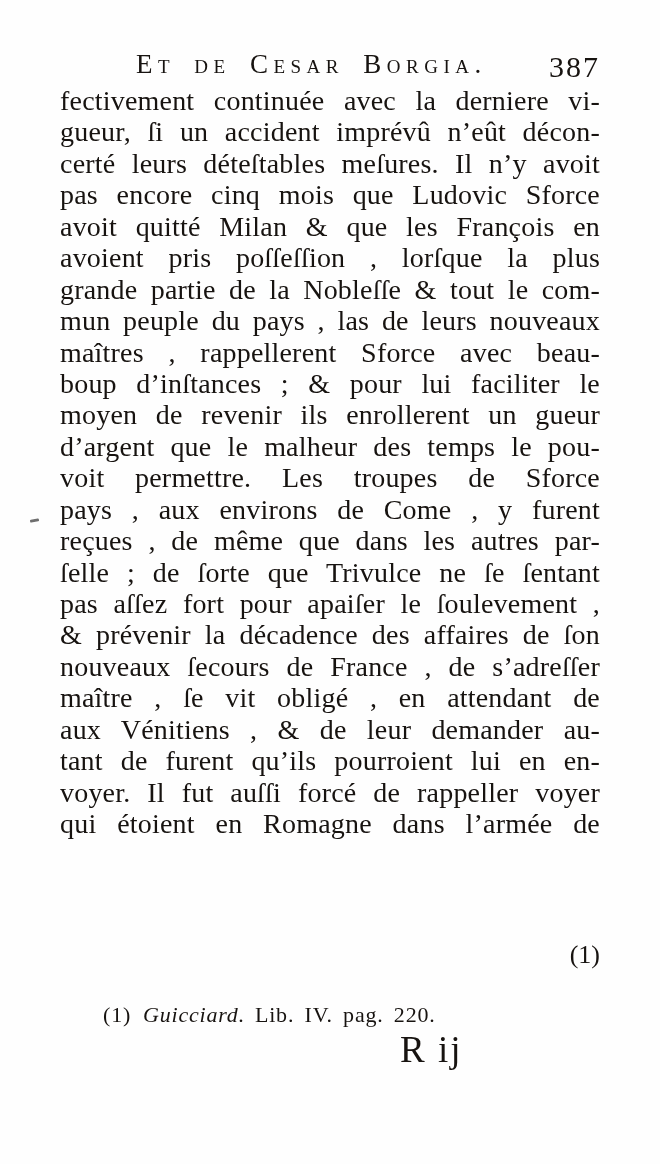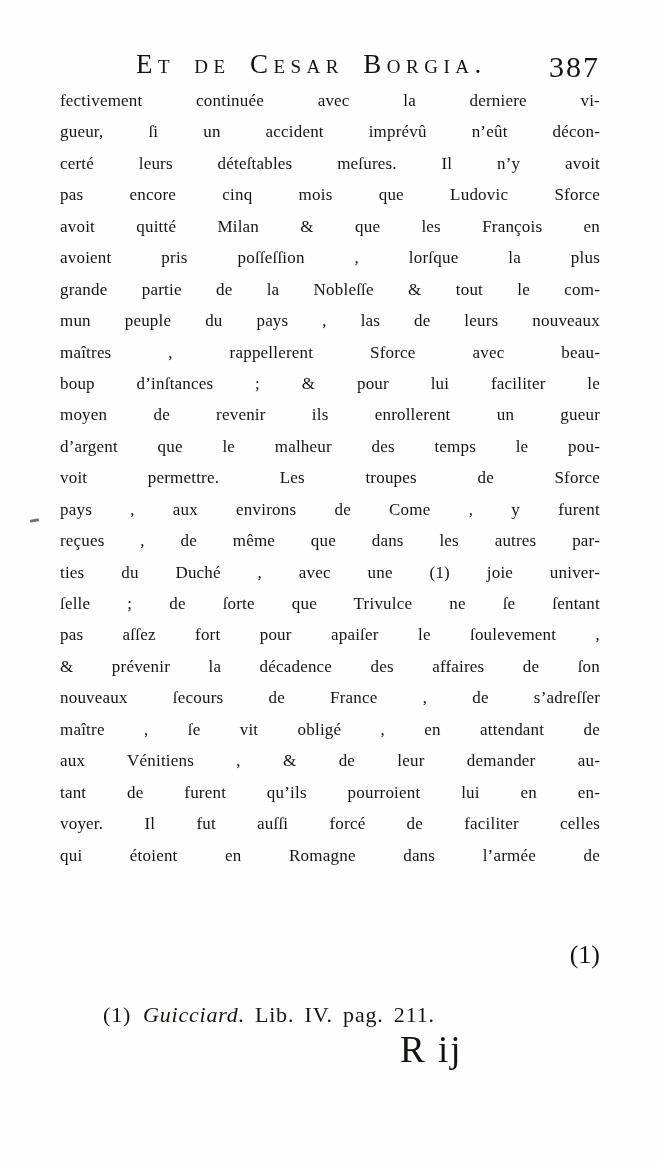--- a/index.html
+++ b/index.html
@@ -39,21 +39,21 @@
   }
   .body-text {
     position: absolute;
     left: 60px;
     top: 85px;
     width: 540px;
   }
   .line {
     height: 31.45px;
     line-height: 31.45px;
-    font-size: 17px;
+    font-size: 28px;
     letter-spacing: 0.2px;
     text-align: justify;
     text-align-last: justify;
     text-justify: inter-word;
     overflow: hidden;
     white-space: normal;
     font-family: Liberation Serif, serif;
   }
   .catchword {
     position: absolute;
@@ -114,35 +114,34 @@
     <div class="line">avoient pris poſſeſſion , lorſque la plus</div>
     <div class="line">grande partie de la Nobleſſe &amp; tout le com-</div>
     <div class="line">mun peuple du pays , las de leurs nouveaux</div>
     <div class="line">maîtres , rappellerent Sforce avec beau-</div>
     <div class="line">boup d’inſtances ; &amp; pour lui faciliter le</div>
     <div class="line">moyen de revenir ils enrollerent un gueur</div>
     <div class="line">d’argent que le malheur des temps le pou-</div>
     <div class="line">voit permettre. Les troupes de Sforce</div>
     <div class="line">pays , aux environs de Come , y furent</div>
     <div class="line">reçues , de même que dans les autres par-</div>
-    <div class="line">ties du Duché , avec une (1) joie univer-</div>
     <div class="line">ſelle ; de ſorte que Trivulce ne ſe ſentant</div>
     <div class="line">pas aſſez fort pour apaiſer le ſoulevement ,</div>
     <div class="line">&amp; prévenir la décadence des affaires de ſon</div>
     <div class="line">nouveaux ſecours de France , de s’adreſſer</div>
     <div class="line">maître , ſe vit obligé , en attendant de</div>
     <div class="line">aux Vénitiens , &amp; de leur demander au-</div>
     <div class="line">tant de furent qu’ils pourroient lui en en-</div>
-    <div class="line">voyer. Il fut auſſi forcé de faciliter celles</div>
+    <div class="line">voyer. Il fut auſſi forcé de rappeller voyer</div>
     <div class="line">qui étoient en Romagne dans l’armée de</div>
   </div>
 
   <div class="catchword">(1)</div>
 
   <div class="footnote">
-    <span>(1)</span><span class="author">Guicciard.</span><span>Lib. IV. pag. 211.</span>
+    <span>(1)</span><span class="author">Guicciard.</span><span>Lib. IV. pag. 220.</span>
   </div>
 
   <div class="signature">R ij</div>
 
   <div class="margin-mark"></div>
 
 </div>
 
 </body></html>

